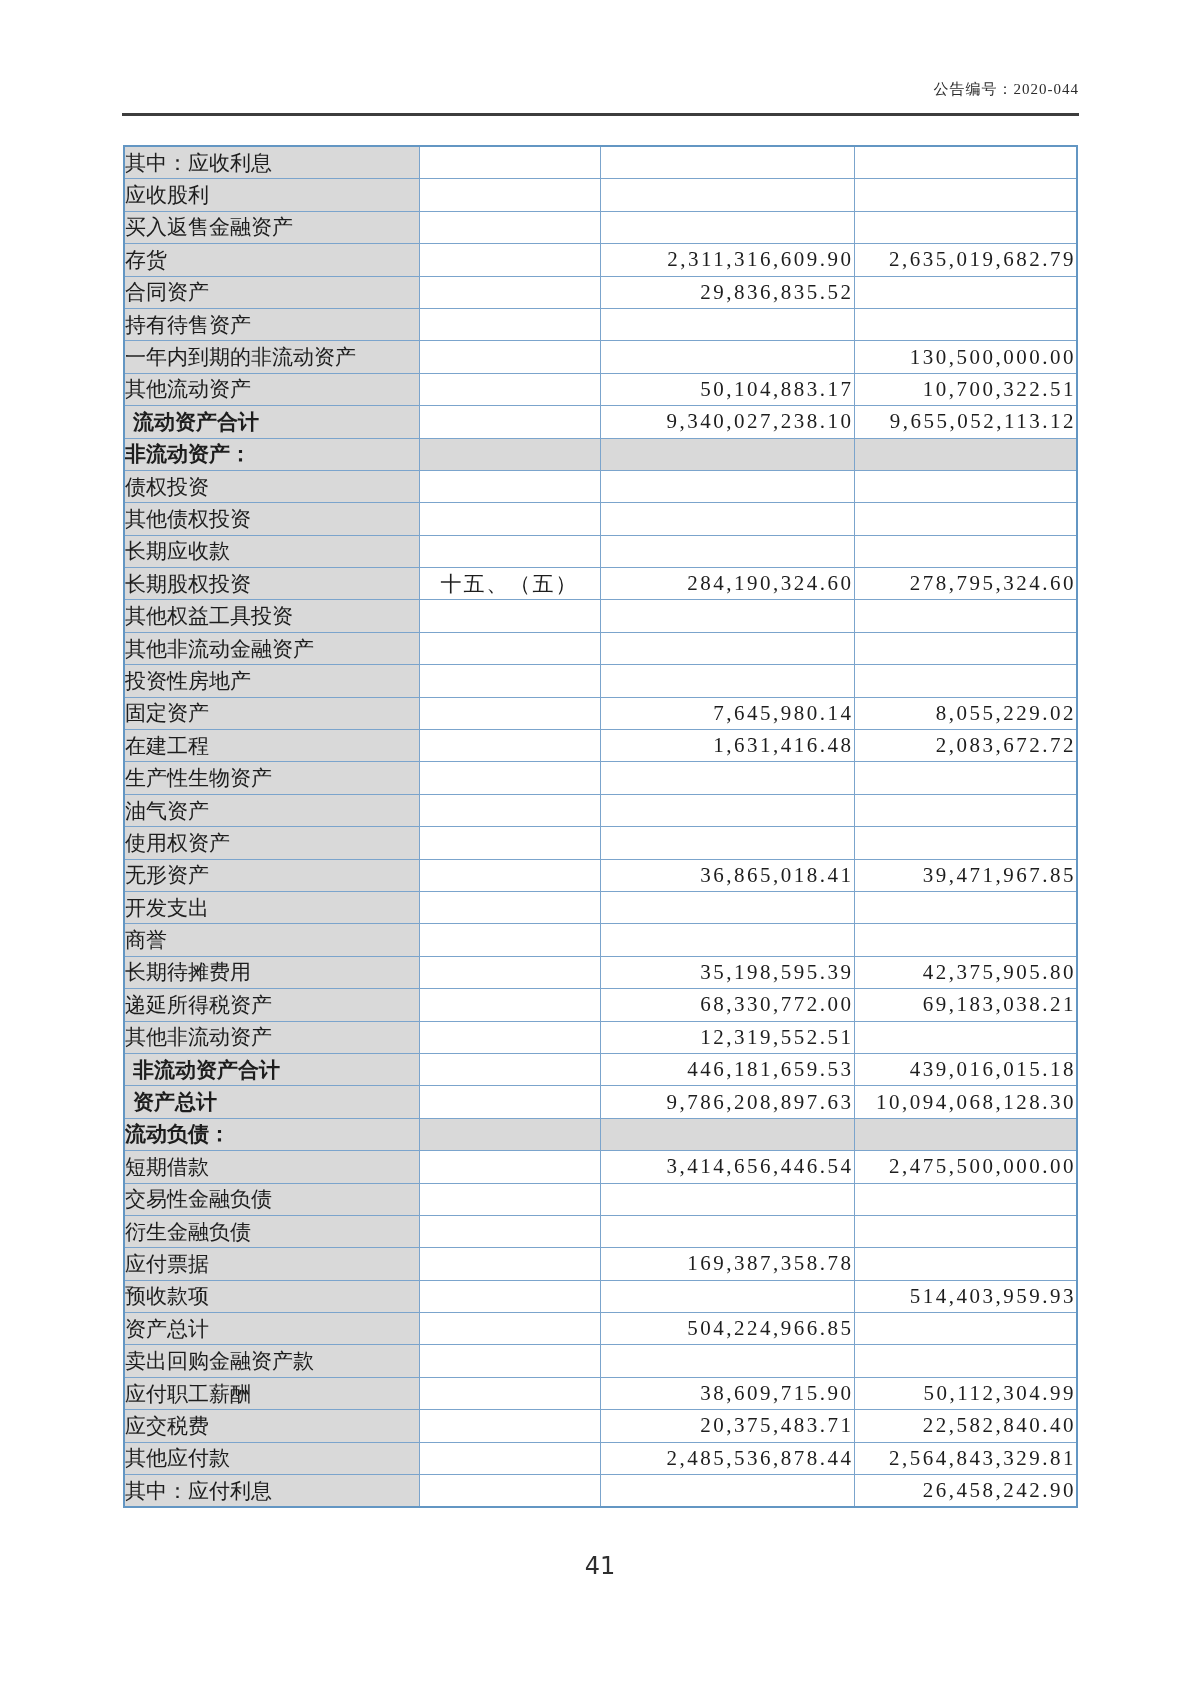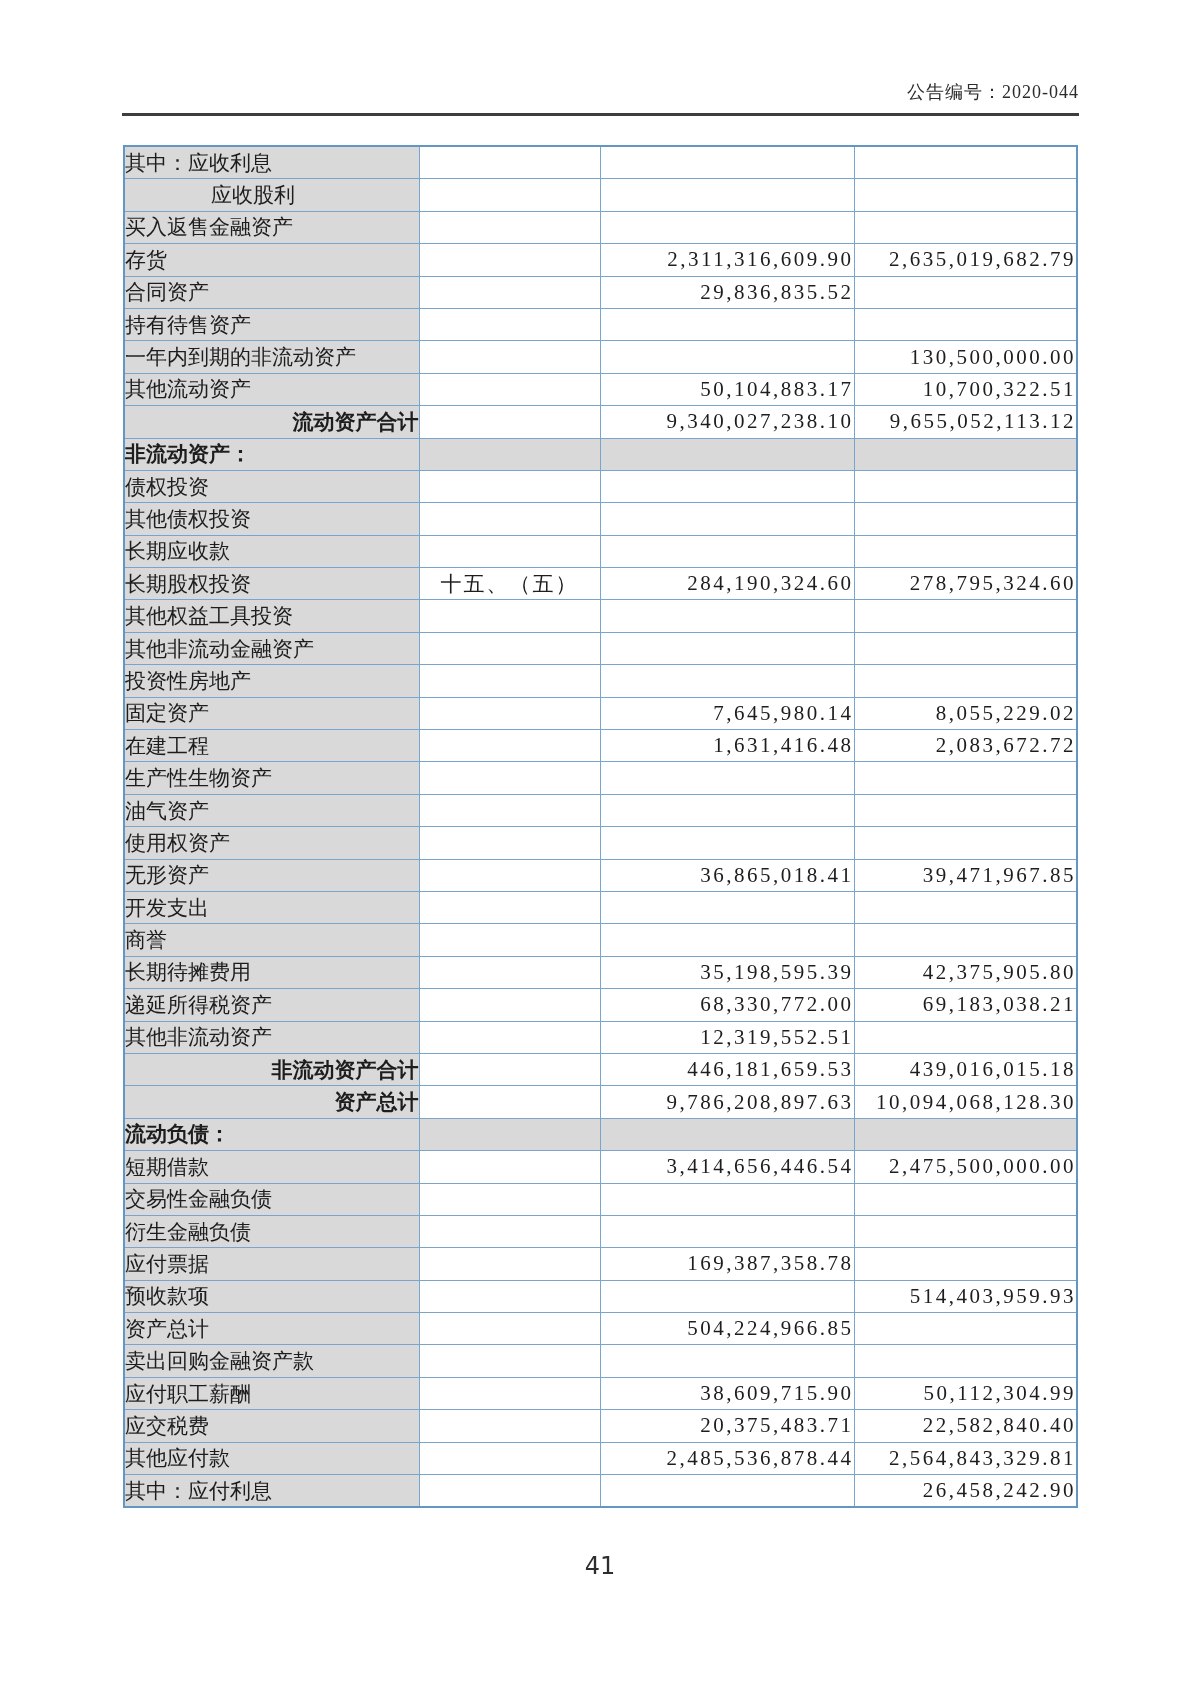--- a/index.html
+++ b/index.html
@@ -9,21 +9,21 @@
     height: 1697px;
     background: #ffffff;
     font-family: "Liberation Serif", "DejaVu Serif", serif;
     color: #1d1d1d;
     overflow: hidden;
   }
   .header-right {
     position: absolute;
     top: 80px;
     right: 121px;
-    font-size: 18px;
+    font-size: 15px;
     letter-spacing: 1px;
     color: #2b2b2b;
     white-space: nowrap;
   }
   .rule {
     position: absolute;
     left: 122px;
     top: 113px;
     width: 957px;
     height: 3px;
@@ -41,22 +41,22 @@
   }
   table.sheet td {
     border: 1px solid #7ba4cc;
     height: 31.4px;
     vertical-align: middle;
     padding: 0;
     overflow: hidden;
     white-space: nowrap;
   }
   td.c-label { background: #d9d9d9; text-align: left; padding-left: 13px; margin-left: 16px; }
-  td.c-label.lbl-indent { padding-left: 86px; }
-  td.c-label.lbl-total { text-align: right; padding-left: 0; font-weight: 700; }
+  td.c-label.lbl-indent { }
+  td.c-label.lbl-total { text-align: left; padding-left: 8px; font-weight: 700; }
   tr.section td { background: #d9d9d9; }
   tr.section td.c-label { font-weight: 700; }
   td.c-note { text-align: center; letter-spacing: 2px; }
   td.c-num { text-align: right; padding-right: 9px; letter-spacing: 2.5px; }
   .pageno {
     position: absolute;
     top: 1552px;
     left: 0;
     width: 1200px;
     text-align: center;

